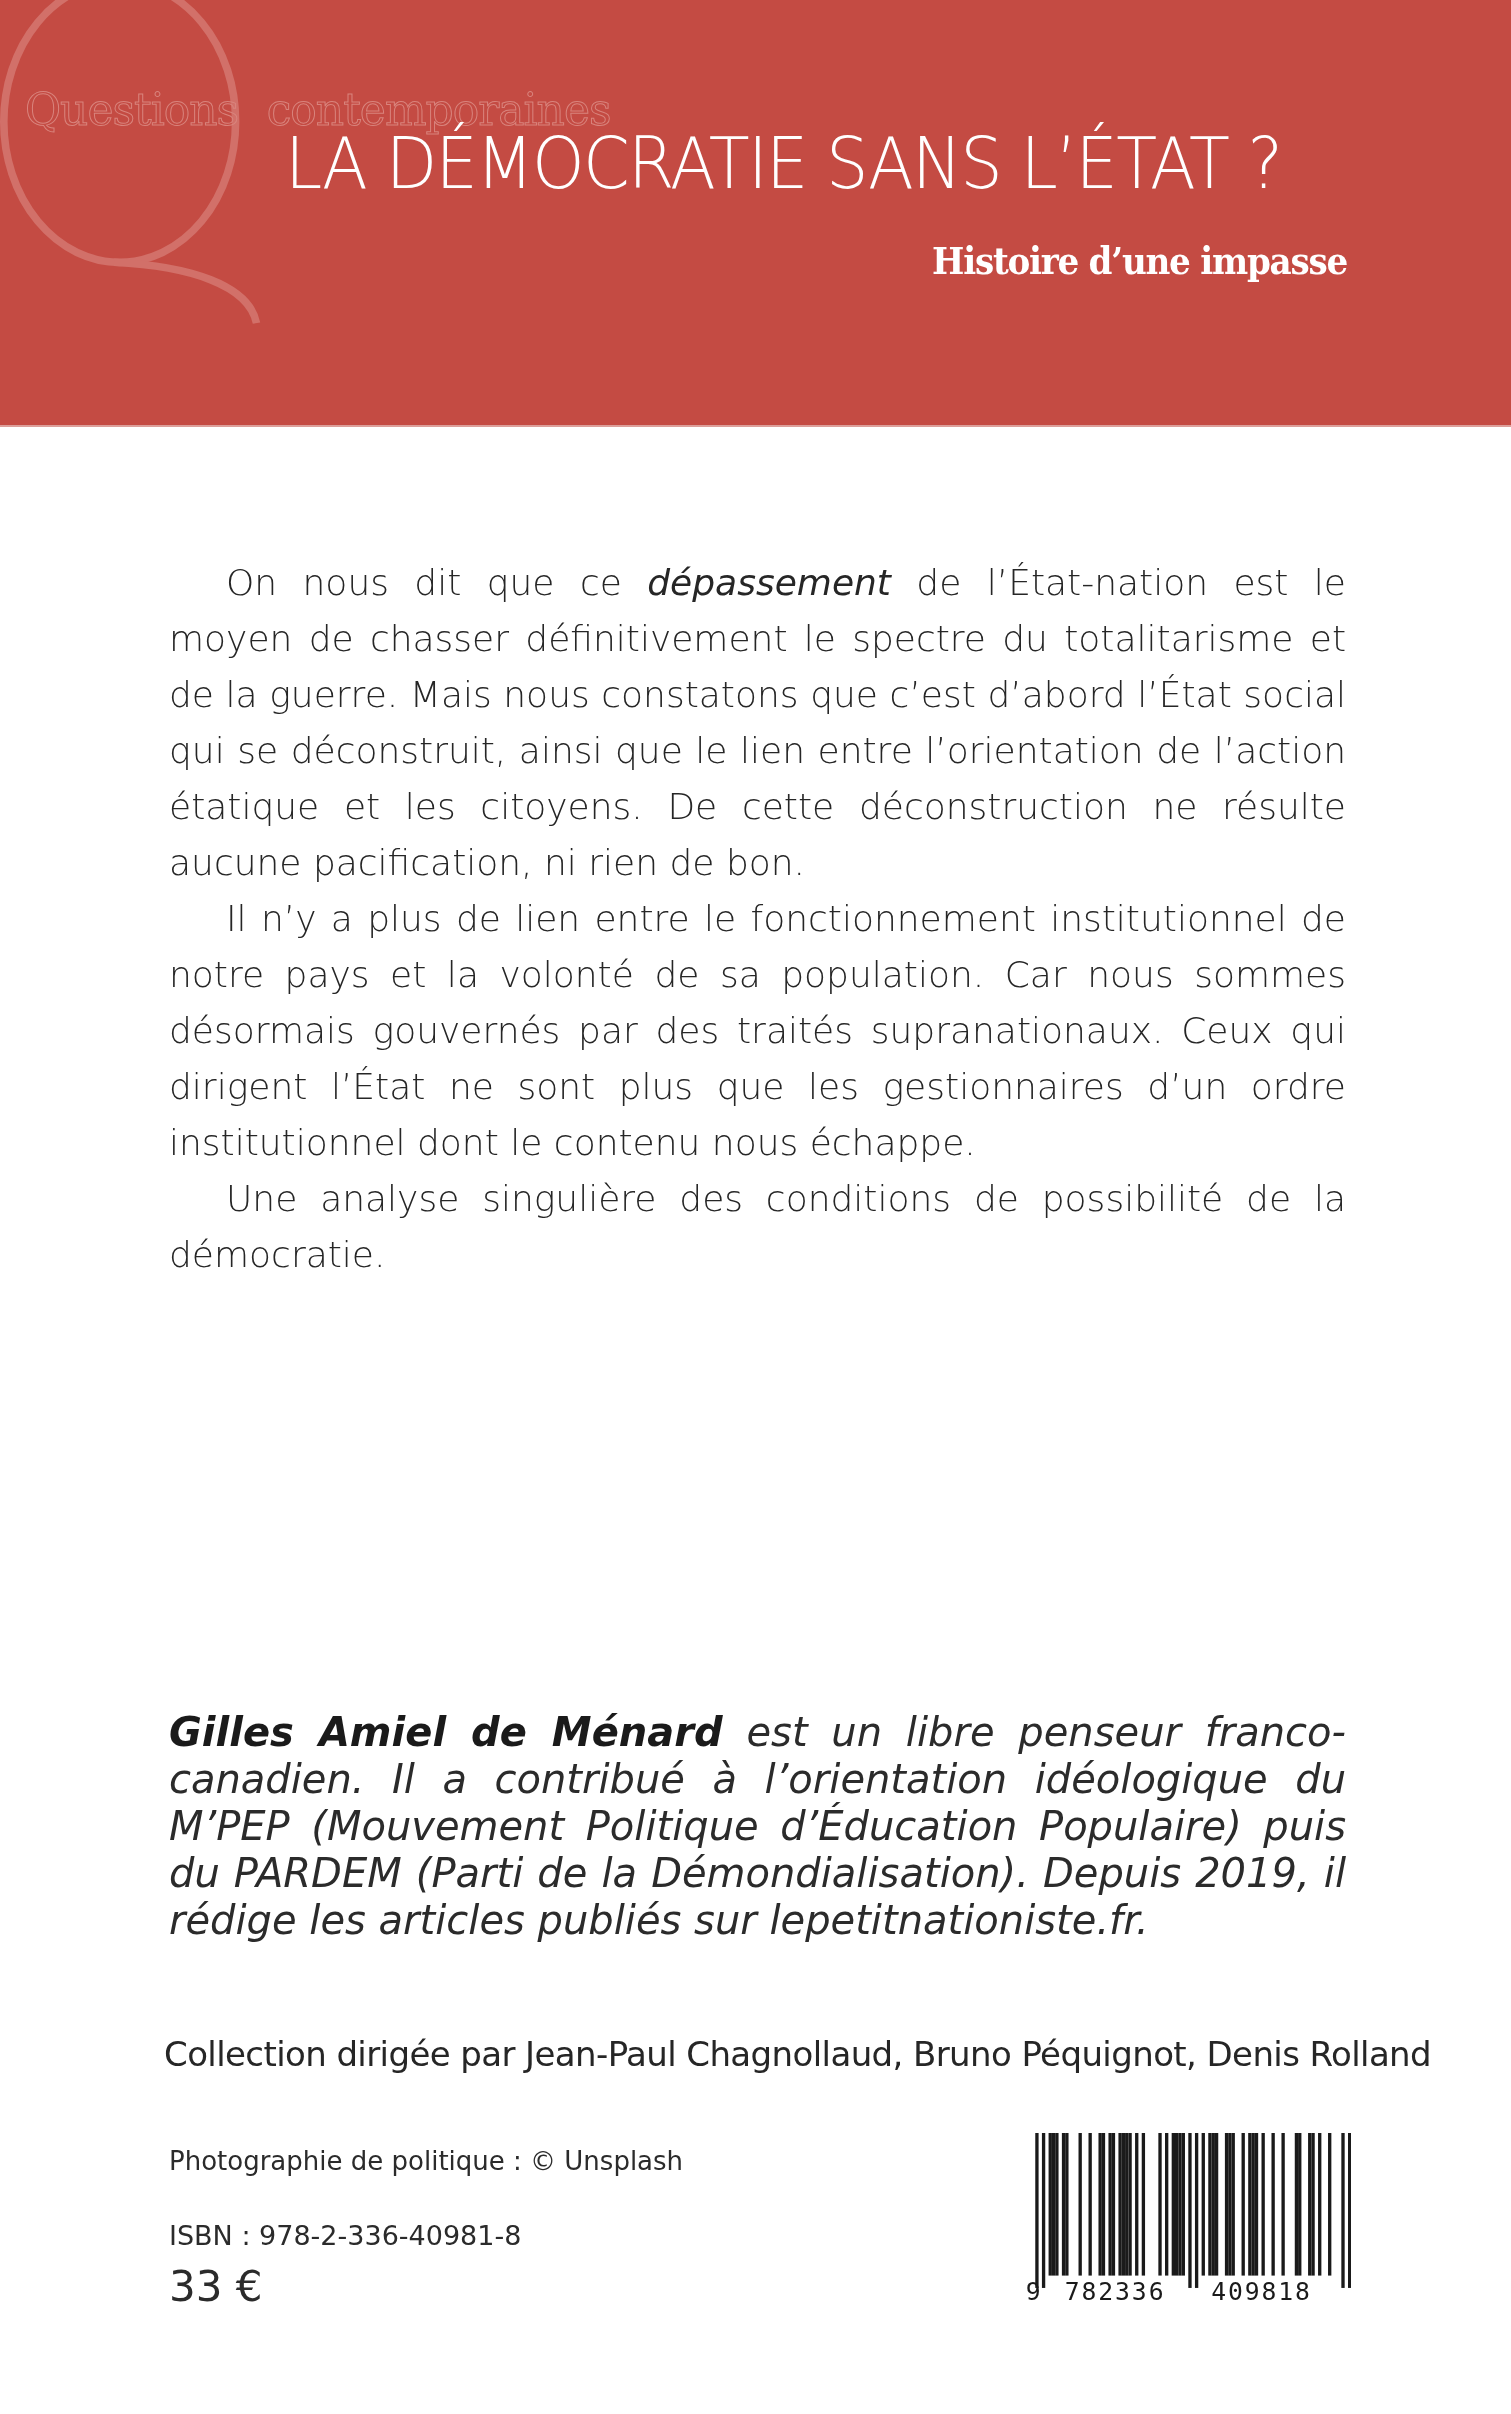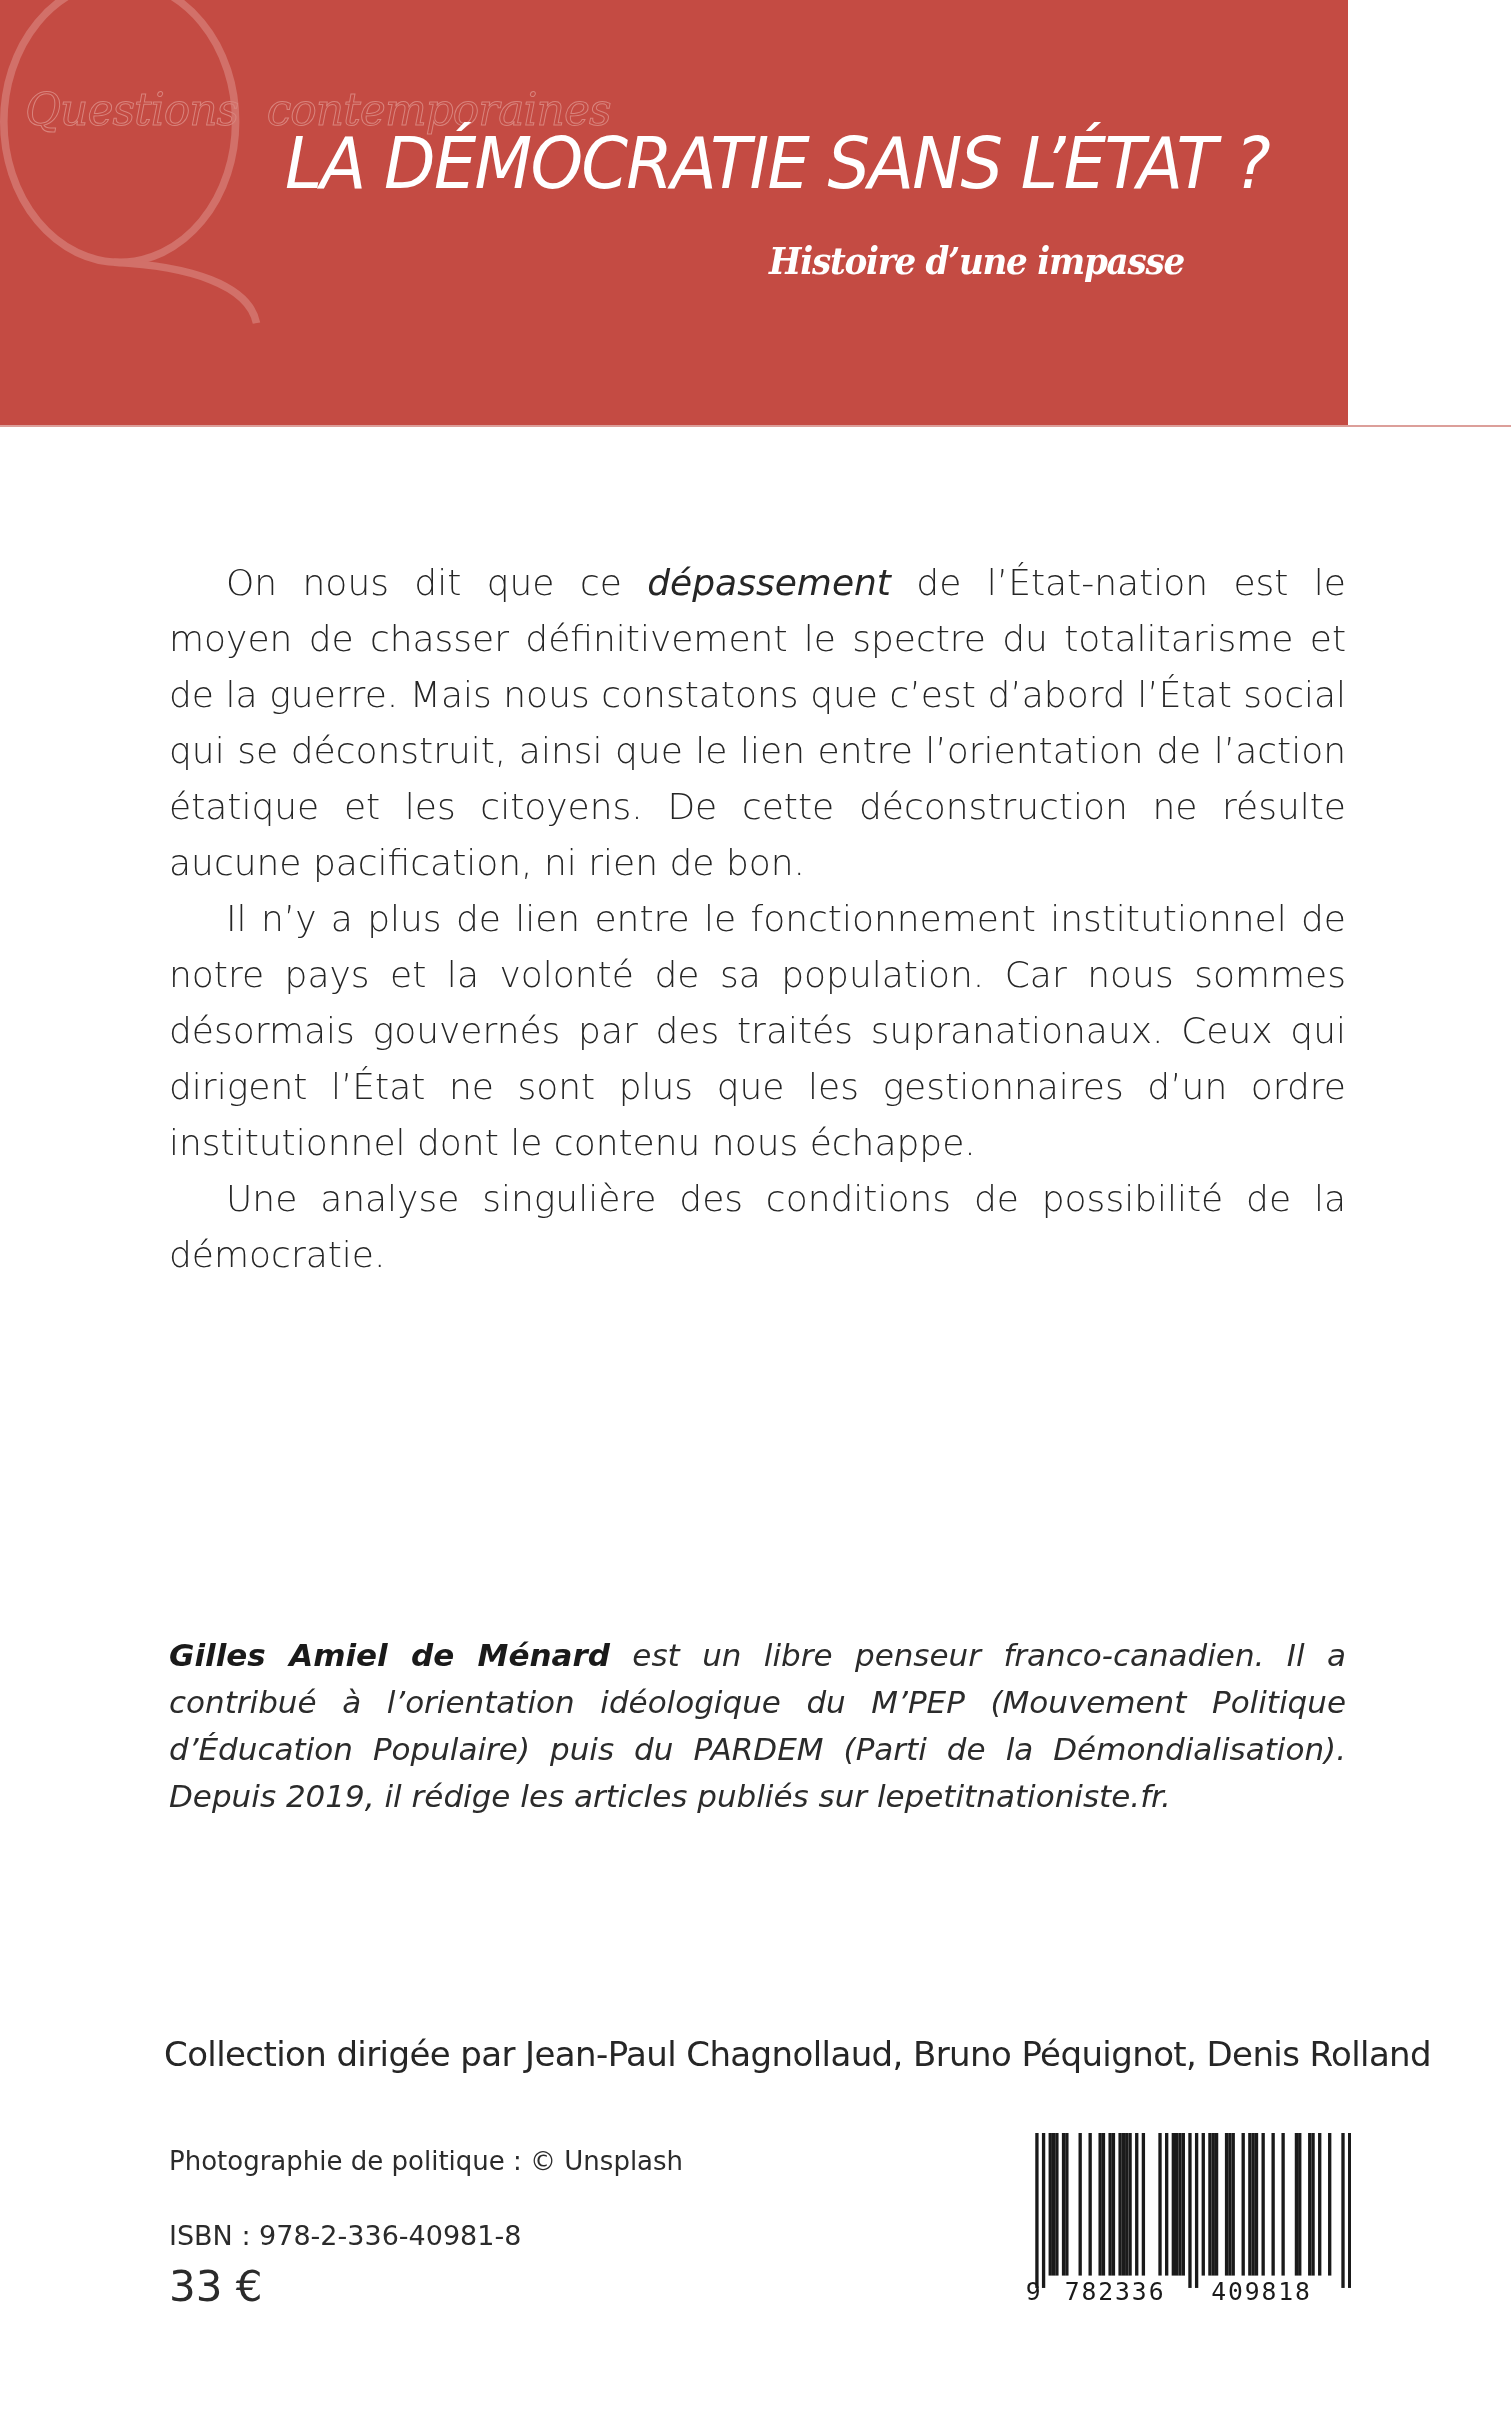--- a/index.html
+++ b/index.html
@@ -3,22 +3,22 @@
 <meta charset="utf-8">
 <style>
   html, body { margin: 0; padding: 0; }
   body {
     width: 1511px; height: 2415px; position: relative; overflow: hidden;
     background: #ffffff;
     font-family: "DejaVu Sans", "Liberation Sans", sans-serif;
     color: #2b2b2b;
   }
   .header {
-    position: absolute; left: 0; top: 0; width: 1348px; height: 426px;
-    background: #C44B43; overflow: hidden; font-style: italic;
+    position: absolute; left: 0; top: 0; width: 1511px; height: 426px;
+    background: #C44B43; overflow: hidden;
   }
   .header-edge {
     position: absolute; left: 0; top: 425px; width: 1511px; height: 1.9px;
     background: #dc9f9a;
   }
   .q-mark { position: absolute; left: 0; top: 0; width: 285px; height: 328px; }
   .series {
     position: absolute; left: 25px; top: 88px;
     font-family: "DejaVu Serif", "Liberation Serif", serif;
     font-weight: normal; font-size: 44px; letter-spacing: -1px;
@@ -41,22 +41,22 @@
     transform-origin: right top; transform: scaleX(0.9);
   }
   .blurb {
     position: absolute; left: 169px; top: 555px; width: 1177px;
     font-size: 36px; line-height: 56px; text-align: justify;
     color: #262626; font-weight: 300;
   }
   .blurb p { margin: 0; text-indent: 57px; }
   .blurb em { font-style: italic; }
   .bio {
-    position: absolute; left: 169px; top: 1632px; width: 1177px;
-    font-size: 31px; line-height: 47px; text-align: justify;
+    position: absolute; left: 169px; top: 1709px; width: 1177px;
+    font-size: 40px; line-height: 47px; text-align: justify;
     font-style: italic; color: #2b2b2b; margin: 0;
   }
   .bio .author { font-weight: bold; color: #1a1a1a; }
   .collection {
     position: absolute; left: 164px; top: 2037px; width: 1198px;
     font-size: 34px; line-height: 1; white-space: nowrap; color: #262626;
     letter-spacing: -0.6px;
   }
   .photo {
     position: absolute; left: 169px; top: 2148px;

